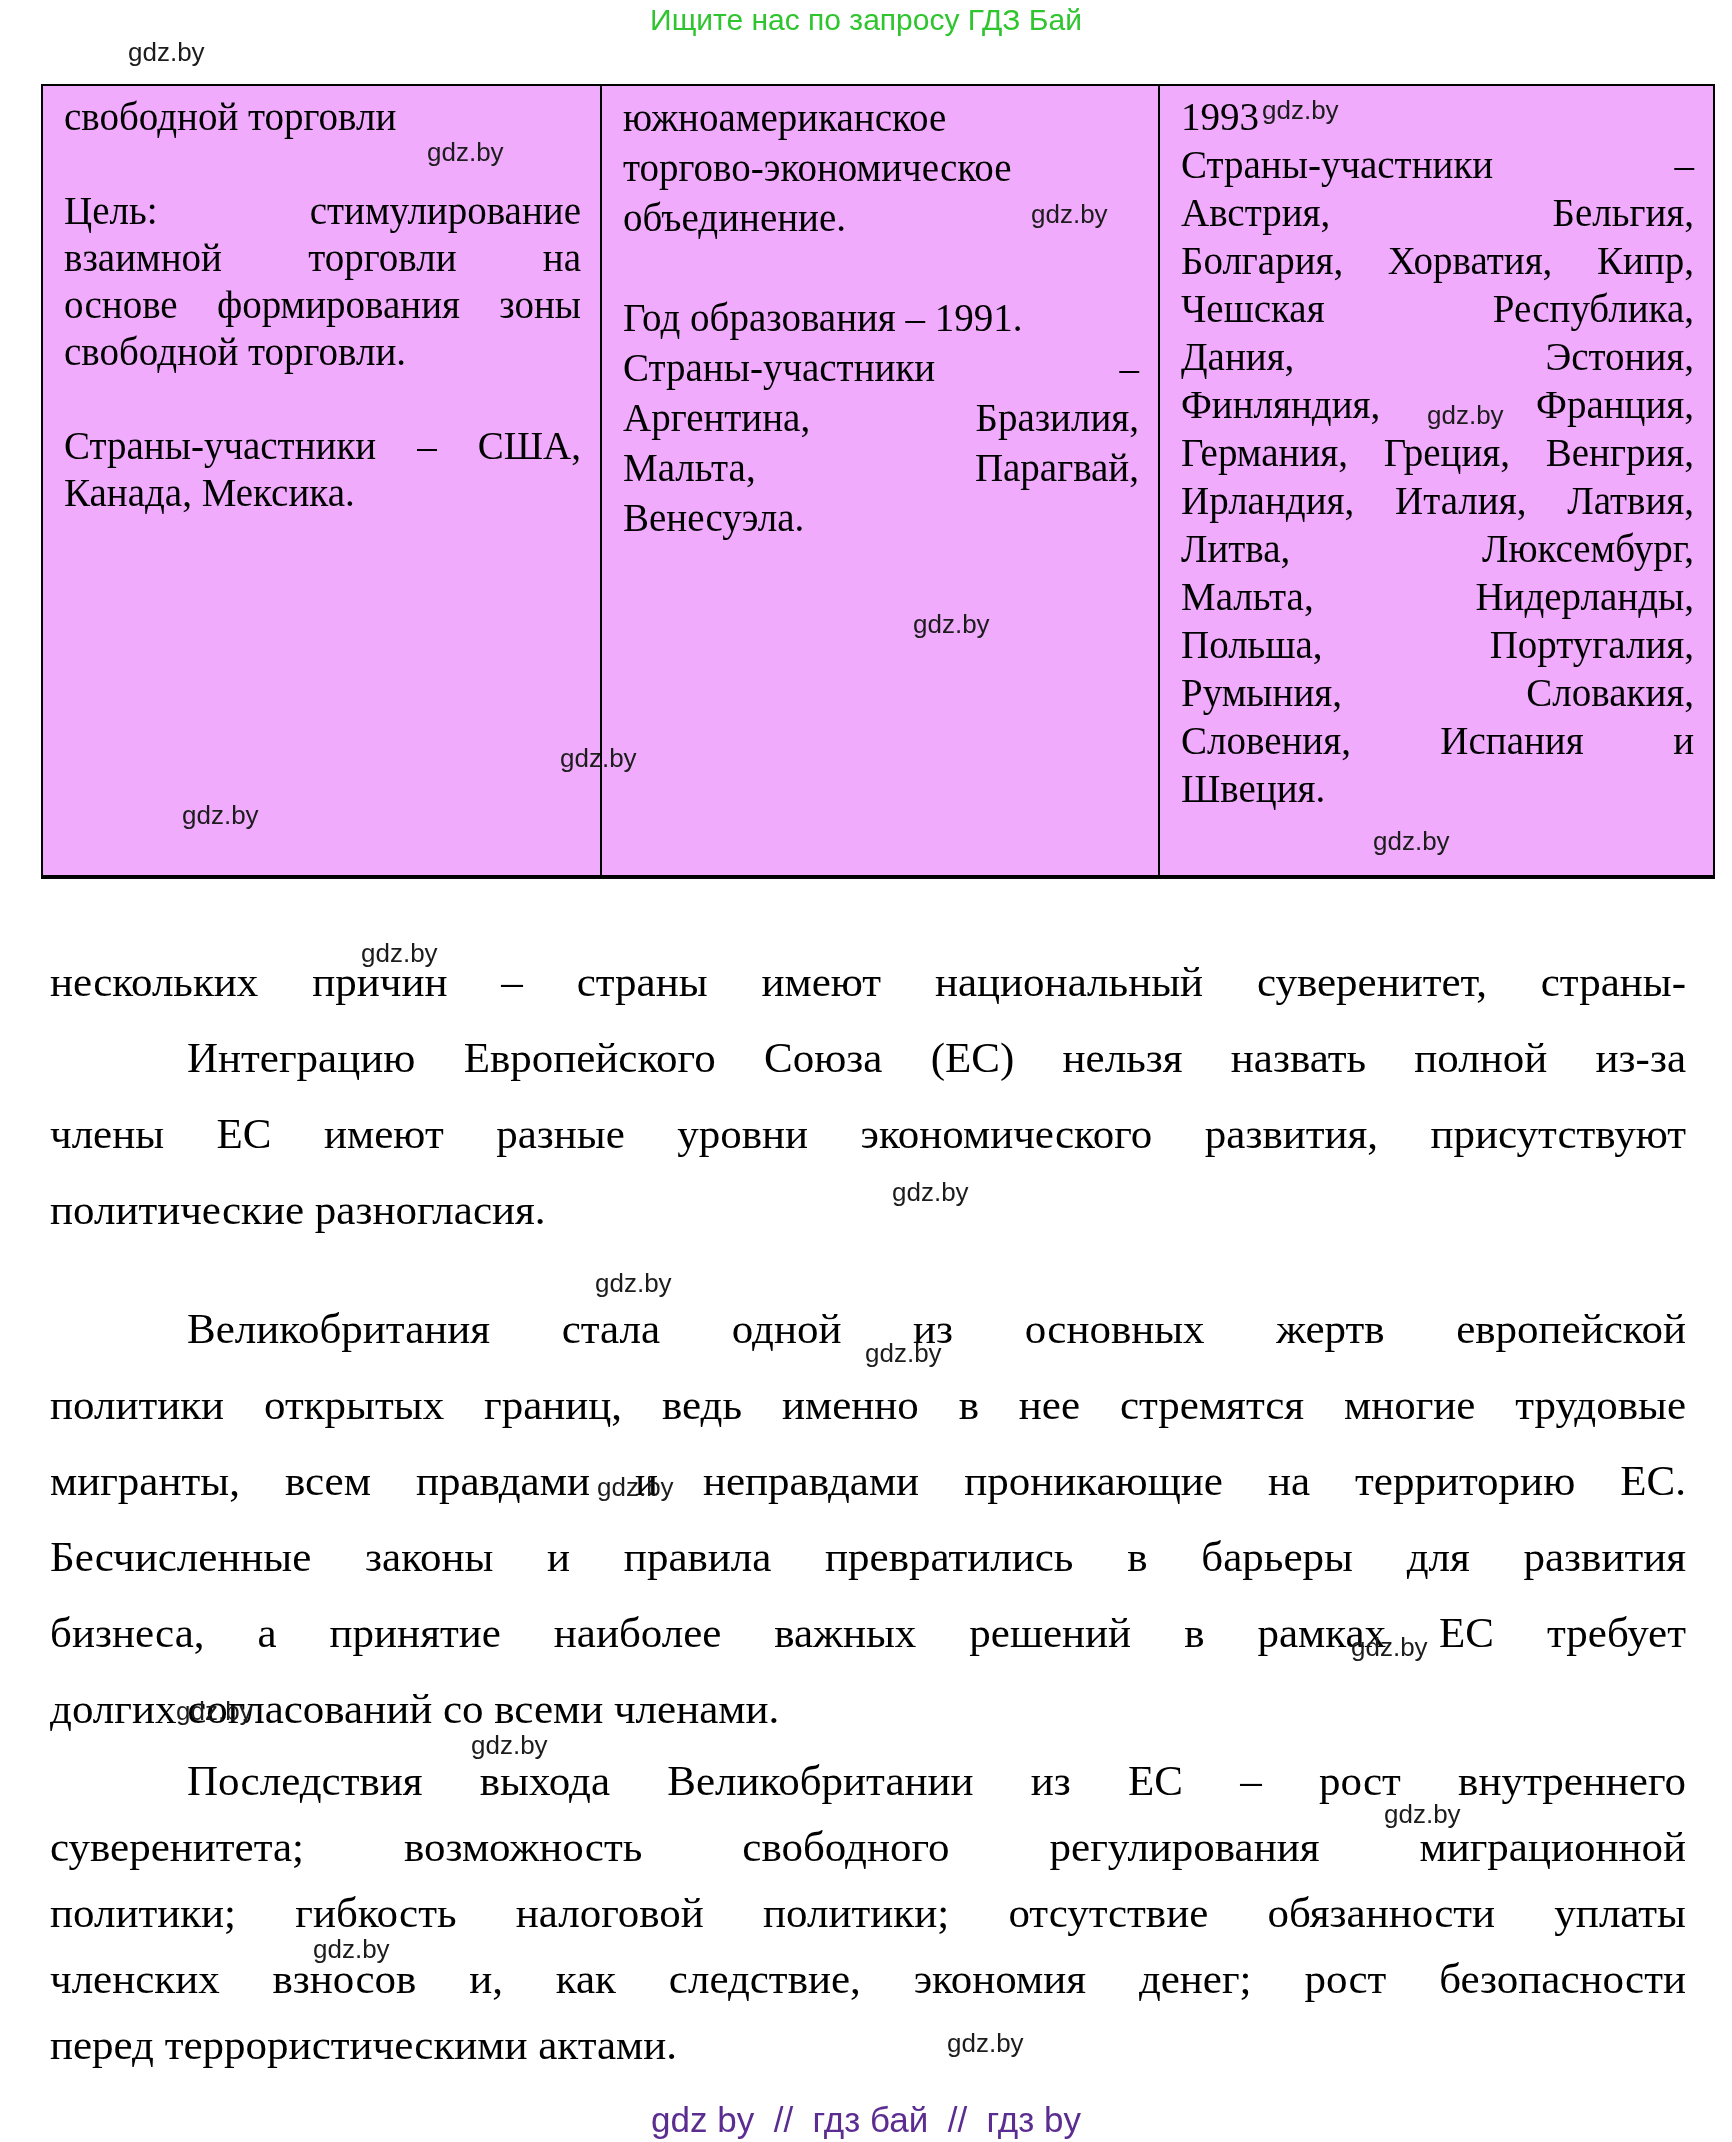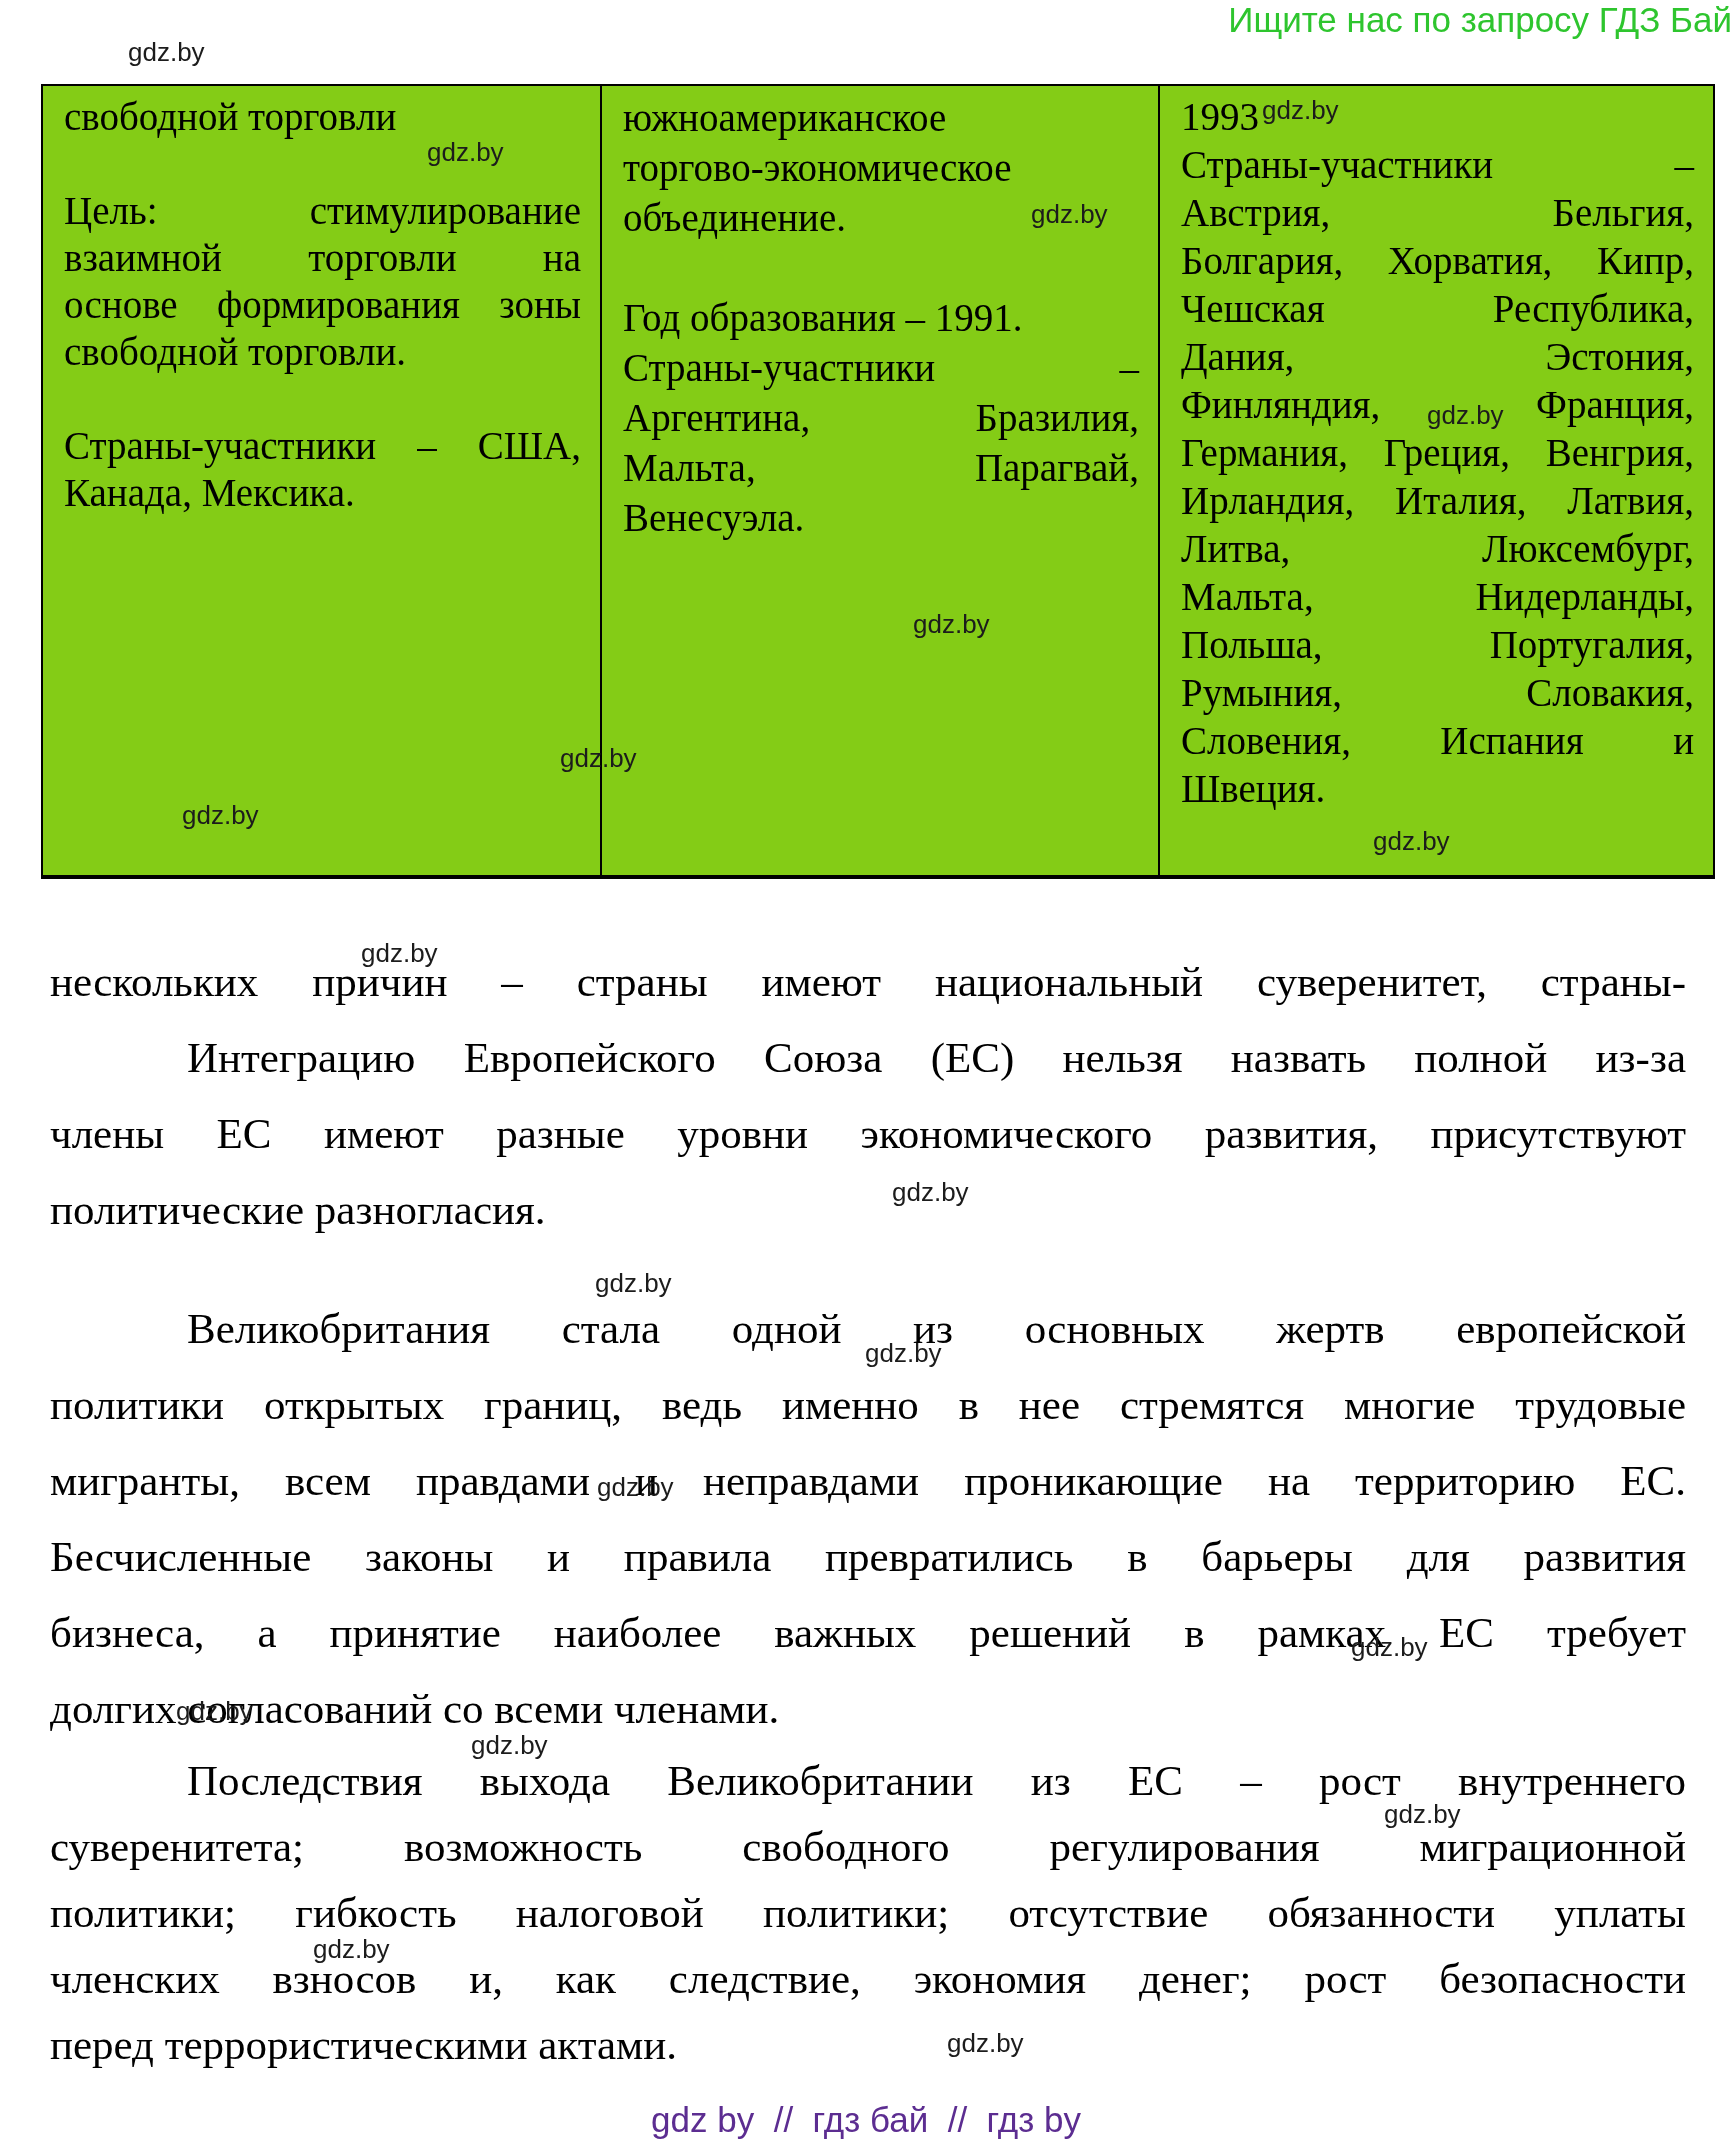--- a/index.html
+++ b/index.html
@@ -13,36 +13,36 @@
     background: #ffffff;
     overflow: hidden;
     font-family: "Liberation Serif", serif;
     color: var(--text-color, #000);
   }
   
   .promo {
     position: absolute;
     top: 0; left: 0;
     width: 100%;
-    text-align: right;
+    text-align: center;
     font-family: "Liberation Sans", sans-serif;
-    font-size: 35px;
+    font-size: 30px;
     line-height: 40px;
     color: var(--promo-green, #2ec52e);
   }
   
   .tbl {
     position: absolute;
     left: 41px; top: 84px;
     width: 1674px; height: 795px;
     box-sizing: border-box;
     border: 2.6px solid var(--border-color, #000);
     border-bottom-width: 4.3px;
     display: flex;
-    background: #84cc16;
+    background: #f0abfc;
   }
   .col {
     box-sizing: border-box;
     padding: 7px 19px 0 21px;
     overflow: hidden;
   }
   .col1 { width: 559px; border-right: 2.6px solid var(--border-color, #000); }
   .col2 { width: 558px; border-right: 2.6px solid var(--border-color, #000); }
   .col3 { flex: 1; border-radius: 23px; }
   .cell-line {

